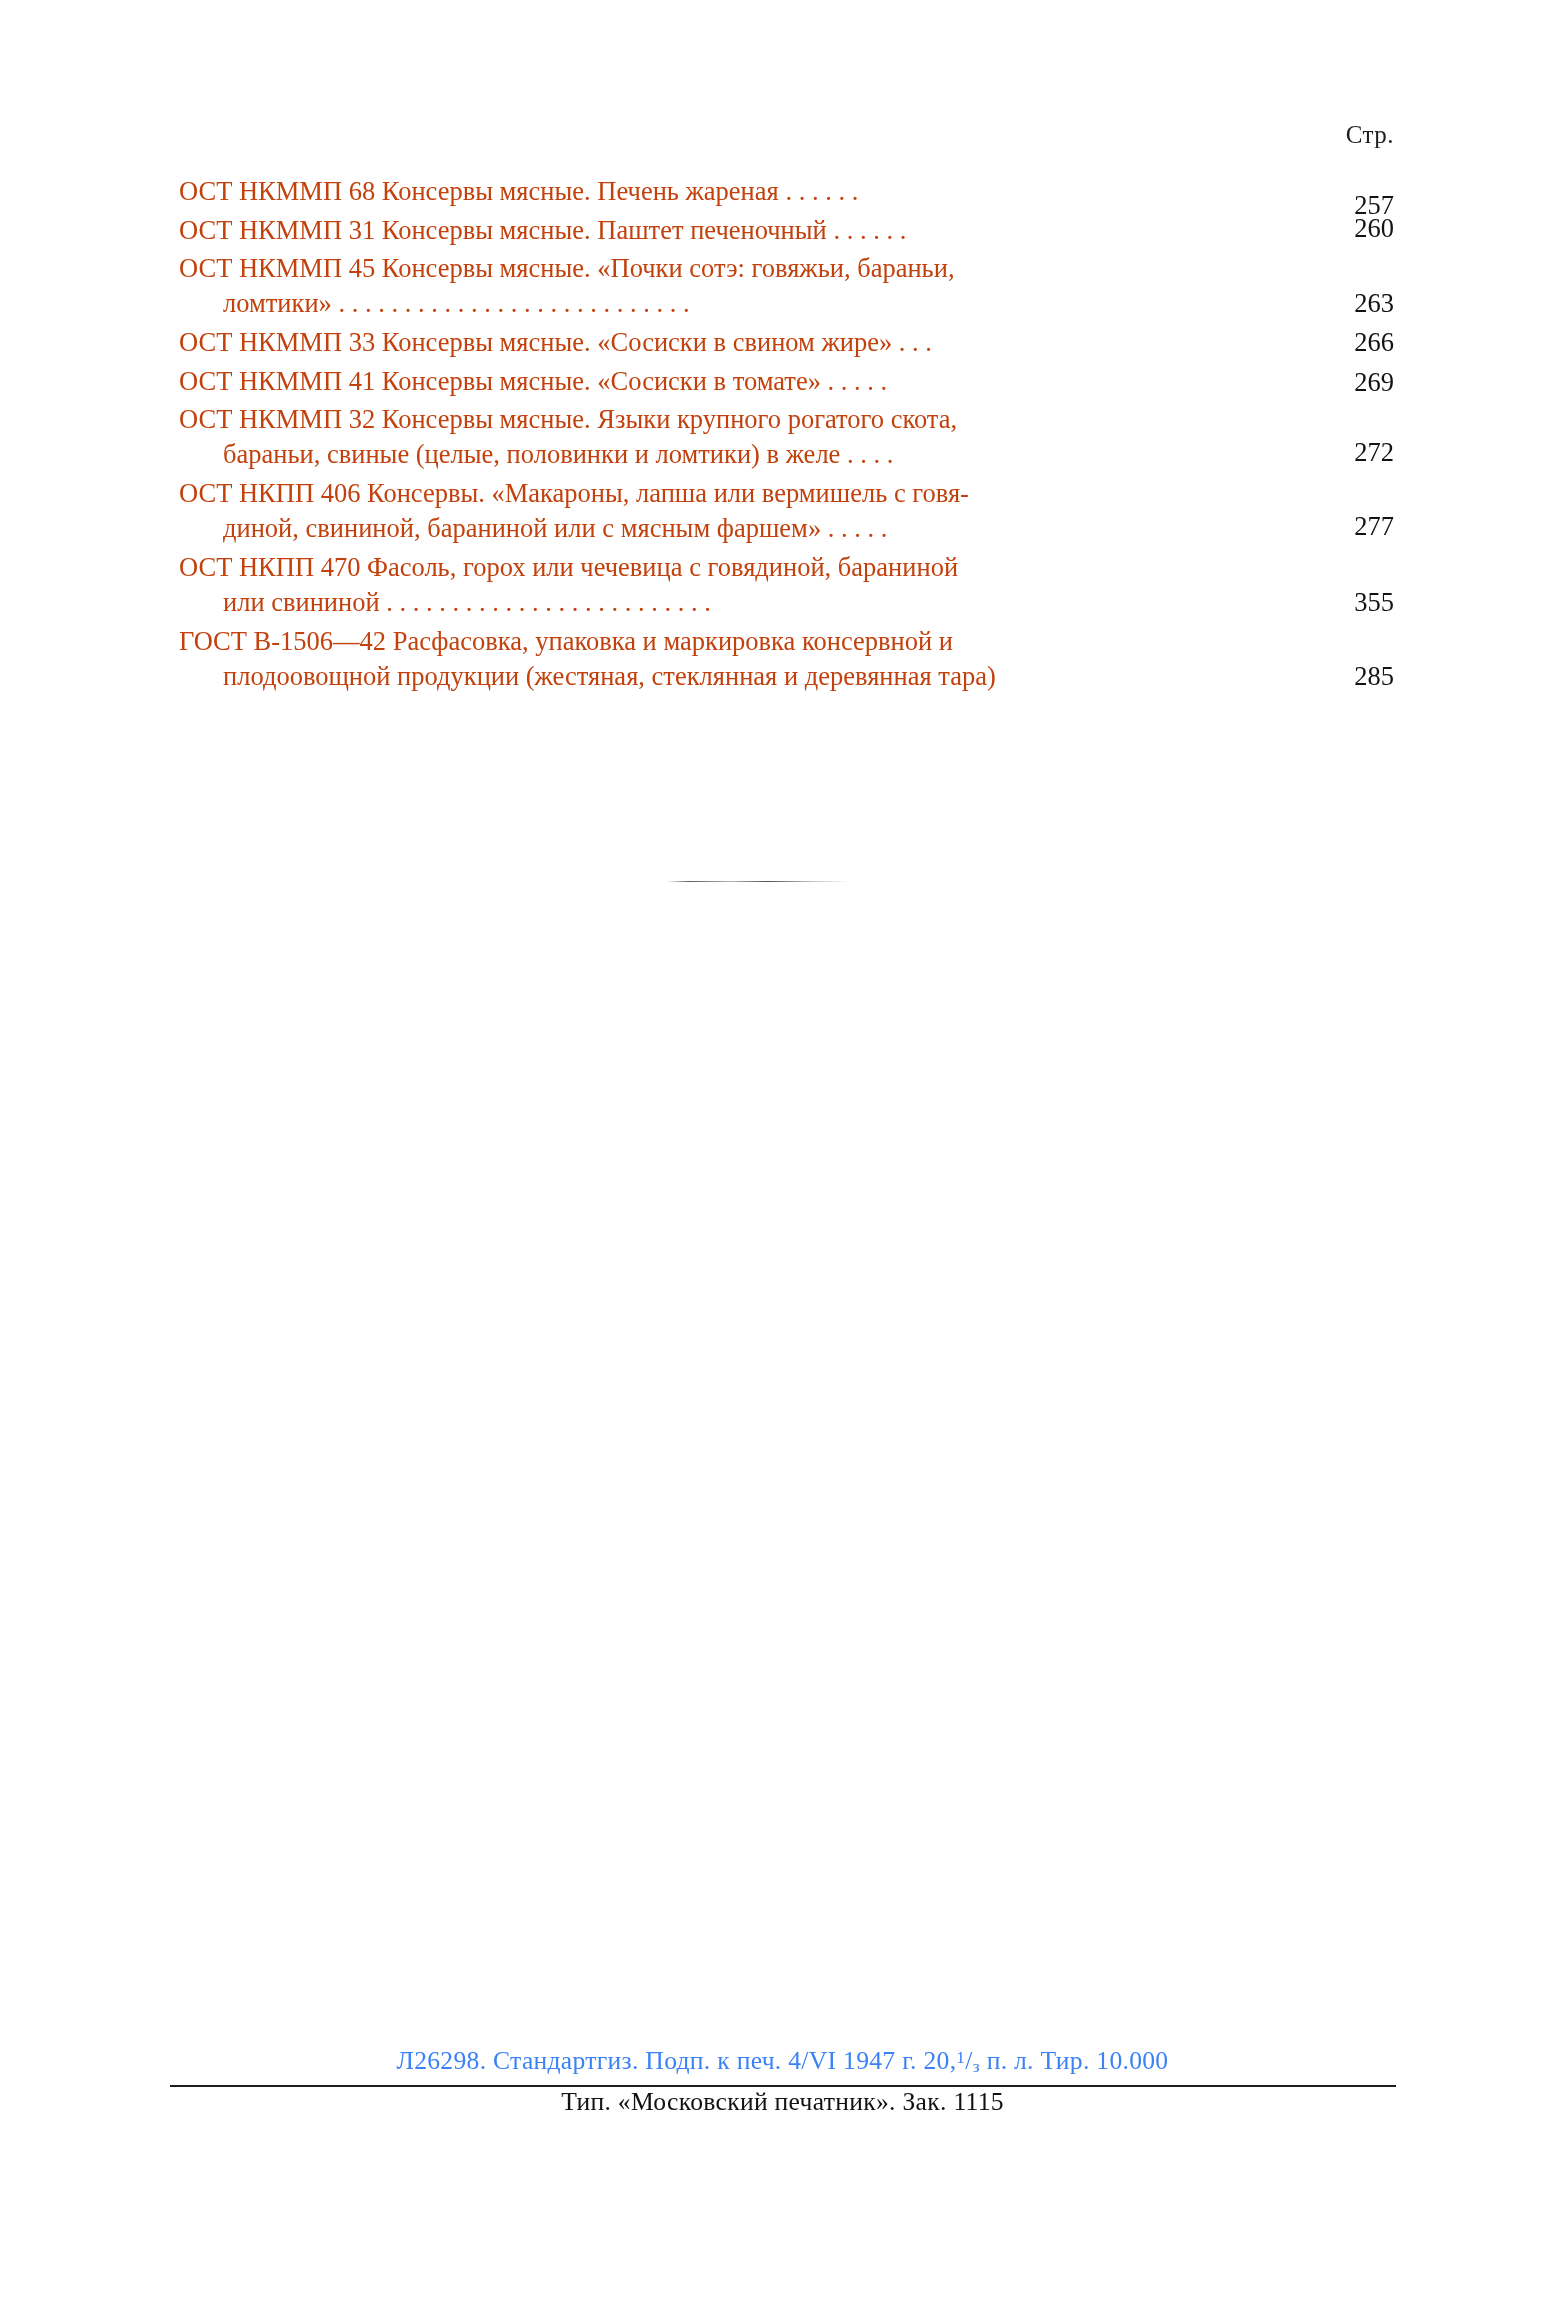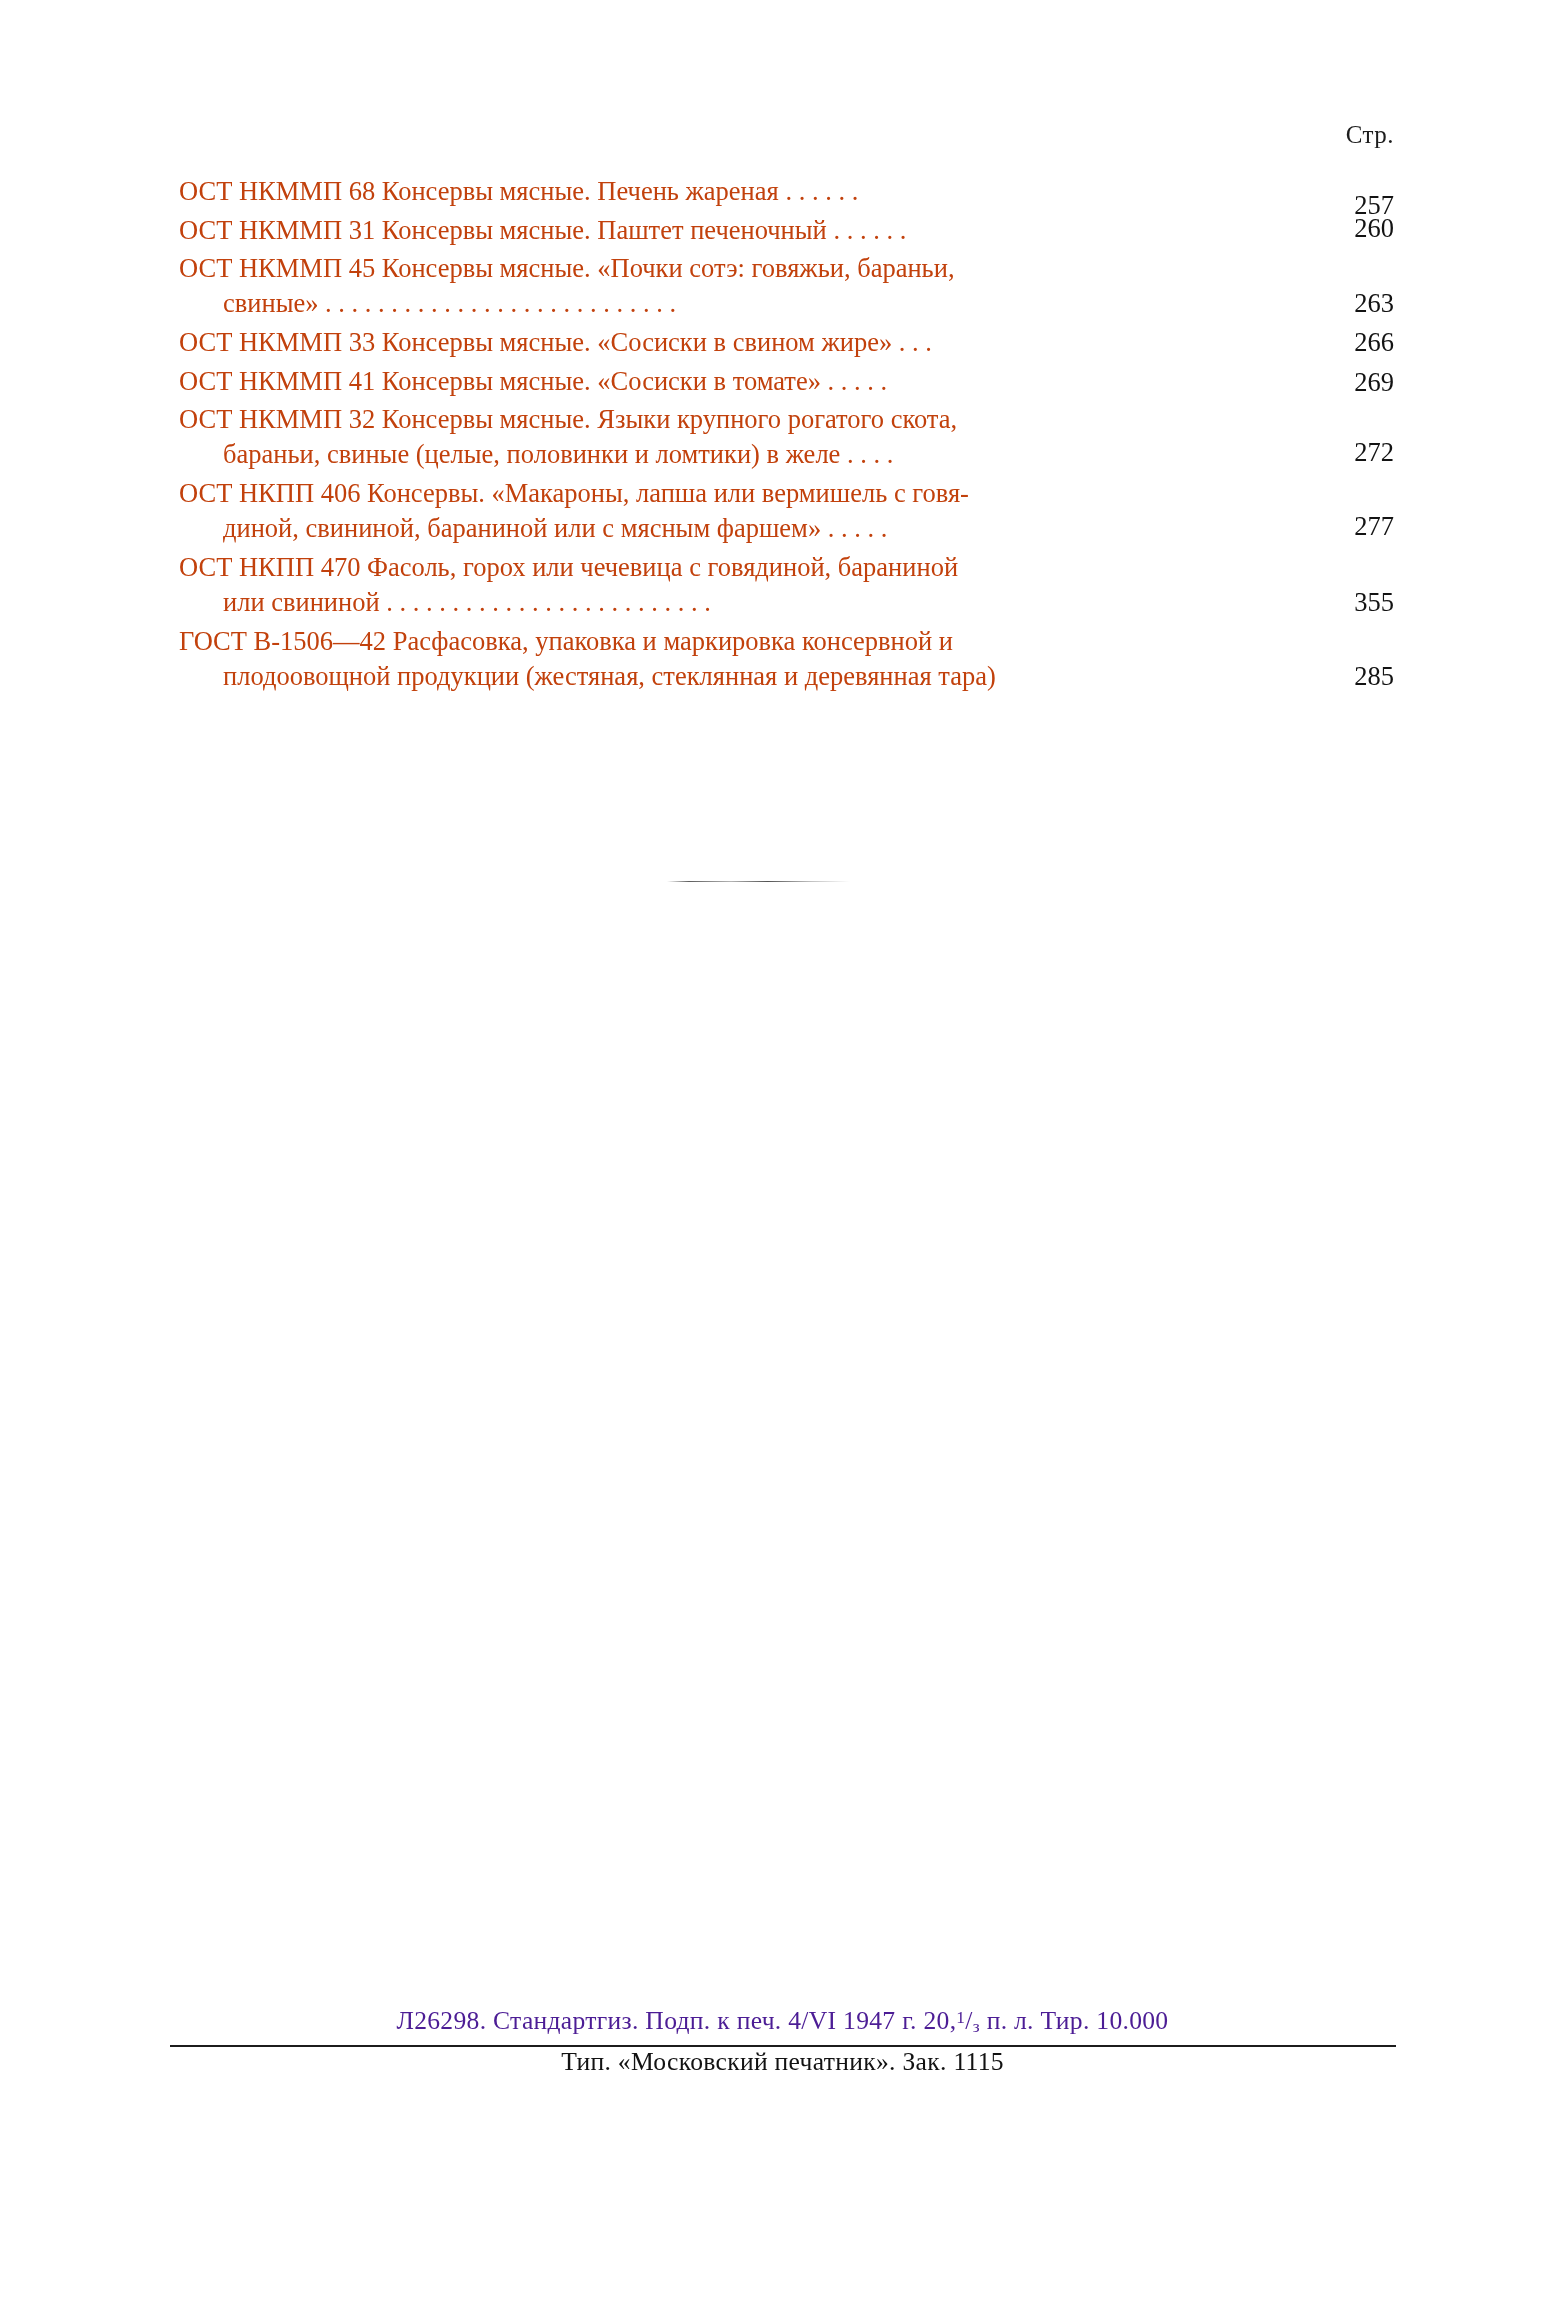--- a/index.html
+++ b/index.html
@@ -100,22 +100,23 @@
   .colophon {
     position: absolute;
     left: 0;
     top: 2006px;
     width: 1565px;
     text-align: center;
   }
   .colophon-line1 {
     font-size: 25.6px;
     letter-spacing: 0.3px;
-    color: #4c1d95;
+    color: #3b82f6;
     white-space: nowrap;
+    margin-top: 40px;
   }
   .colophon-rule {
     margin: 8.2px auto 0 auto;
     width: 1226px;
     height: 1.8px;
     background: #1c1c1c;
   }
   .colophon-line2 {
     font-size: 25.6px;
     letter-spacing: 0.3px;
@@ -141,21 +142,21 @@
         <div class="pageno pn-0" style="top:16px">257</div>
       </div>
 
       <div class="entry">
         <div class="line">ОСТ НКММП 31 Консервы мясные. Паштет печеночный  . . . . . .</div>
         <div class="pageno" style="top:0px">260</div>
       </div>
 
       <div class="entry">
         <div class="line">ОСТ НКММП 45 Консервы мясные.  «Почки сотэ:  говяжьи,  бараньи,</div>
-        <div class="line indent">свиные»   .  . . . . . . . . . . . . . . . . . . . . . . . . . .</div>
+        <div class="line indent">ломтики»   .  . . . . . . . . . . . . . . . . . . . . . . . . . .</div>
         <div class="pageno" style="top:37px">263</div>
       </div>
 
       <div class="entry">
         <div class="line">ОСТ НКММП 33 Консервы мясные. «Сосиски в свином жире» . . .</div>
         <div class="pageno" style="top:1.8px">266</div>
       </div>
 
       <div class="entry">
         <div class="line">ОСТ НКММП 41 Консервы мясные. «Сосиски в томате»  . . . . .</div>

